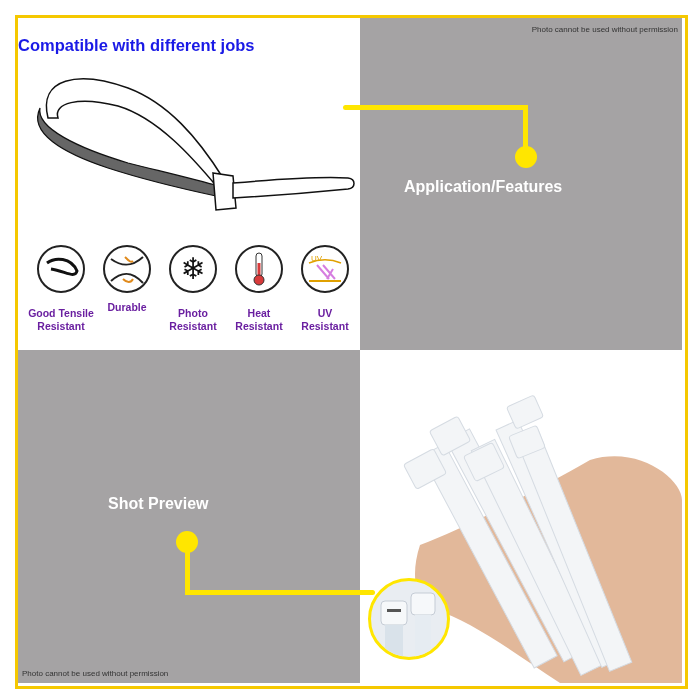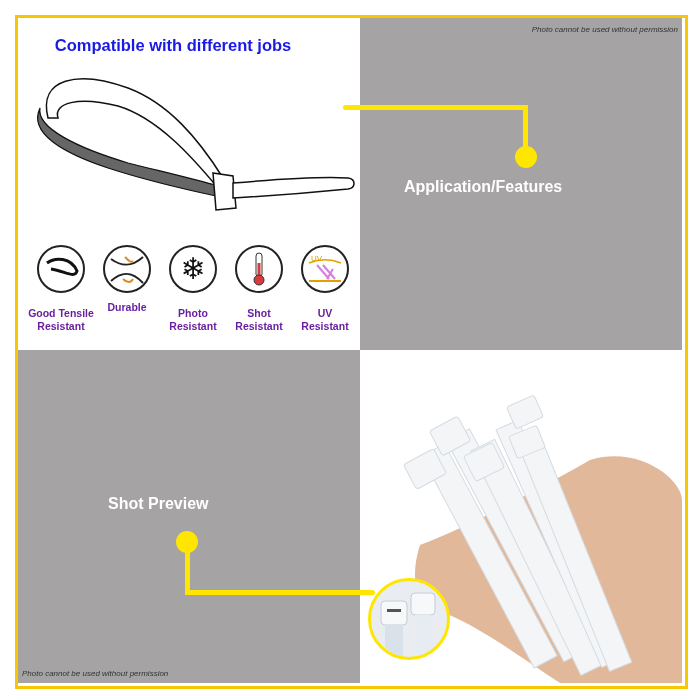--- a/index.html
+++ b/index.html
@@ -3,22 +3,22 @@
 <meta charset="utf-8">
 <style>
   html,body{margin:0;padding:0;background:#ffffff;}
   body{width:700px;height:700px;position:relative;overflow:hidden;font-family:"Liberation Sans",sans-serif;}
   .frame{position:absolute;left:15px;top:15px;width:667px;height:668px;border:3px solid #f5c800;box-sizing:content-box;}
   .q{position:absolute;overflow:hidden;}
   .q-tl{left:18px;top:18px;width:342px;height:332px;background:#ffffff;}
   .q-tr{left:360px;top:18px;width:322px;height:332px;background:#a5a3a4;}
   .q-bl{left:18px;top:350px;width:342px;height:333px;background:#a5a3a4;}
   .q-br{left:360px;top:350px;width:322px;height:333px;background:#ffffff;}
-  .headline{position:absolute;left:18px;top:34px;width:310px;text-align:center;color:#1a1ae6;font-weight:bold;font-size:16.5px;line-height:23px;}
-  .watermark{position:absolute;font-style:italic;font-size:8px;color:#333;}
+  .headline{position:absolute;left:18px;top:34px;width:310px;text-align:left;color:#1a1ae6;font-weight:bold;font-size:16.5px;line-height:23px;}
+  .watermark{position:absolute;font-size:8px;color:#333;}
   .wm-top{right:22px;top:25px;}
   .wm-bot{left:22px;top:669px;}
   .section-title{position:absolute;color:#ffffff;font-weight:bold;font-size:16px;}
   .t-app{left:404px;top:178px;}
   .t-shot{left:108px;top:495px;text-align:right;}
   .connector{position:absolute;background:#ffe600;}
   .dot{position:absolute;width:22px;height:22px;border-radius:50%;background:#ffe600;}
   .features{position:absolute;left:28px;top:245px;width:330px;display:flex;justify-content:space-between;}
   .feature{width:66px;display:flex;flex-direction:column;align-items:center;}
   .icon-circle{width:48px;height:48px;border-radius:50%;border:2px solid #222;background:#fff;display:flex;align-items:center;justify-content:center;box-sizing:border-box;}
@@ -123,21 +123,21 @@
   </div>
   <div class="feature">
     <div class="icon-circle">
       <svg width="40" height="40">
           <rect x="17" y="4" width="6" height="24" rx="3" fill="#fff" stroke="#333"></rect>
           <rect x="18.5" y="14" width="3" height="14" fill="#d83a3a"></rect>
           <circle cx="20" cy="31" r="5" fill="#d83a3a" stroke="#333"></circle>
         </svg>
     </div>
     <div class="feature-label">
-        <div>Shot</div>
+        <div>Heat</div>
         <div>Resistant</div>
       </div>
   </div>
   <div class="feature">
     <div class="icon-circle">
       <svg width="40" height="40">
           <text x="6" y="12" font-size="8" fill="#e0a000" font-family="Liberation Sans, sans-serif">UV</text>
           <path d="M4,14 C14,10 26,10 36,14" fill="none" stroke="#e0a000" stroke-width="1.5"></path>
           <path d="M12,16 L24,30 M18,16 L30,30 M28,20 L22,30" stroke="#d67ee0" stroke-width="2"></path>
           <line x1="4" y1="32" x2="36" y2="32" stroke="#e0a000" stroke-width="2"></line>

